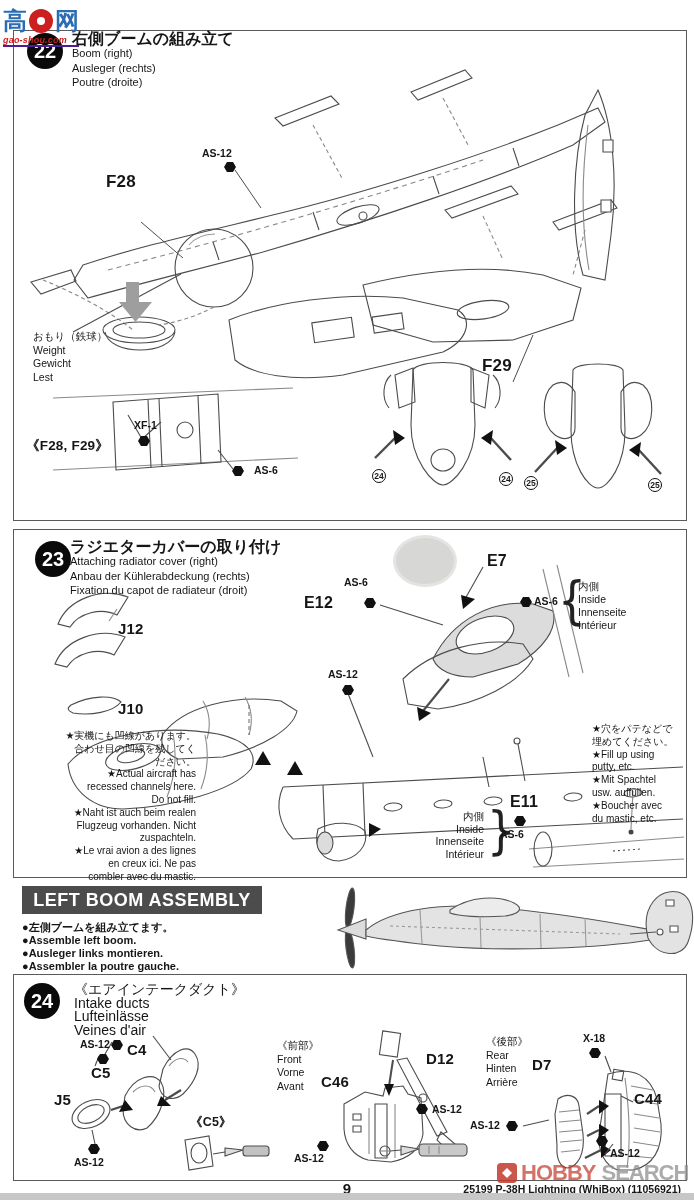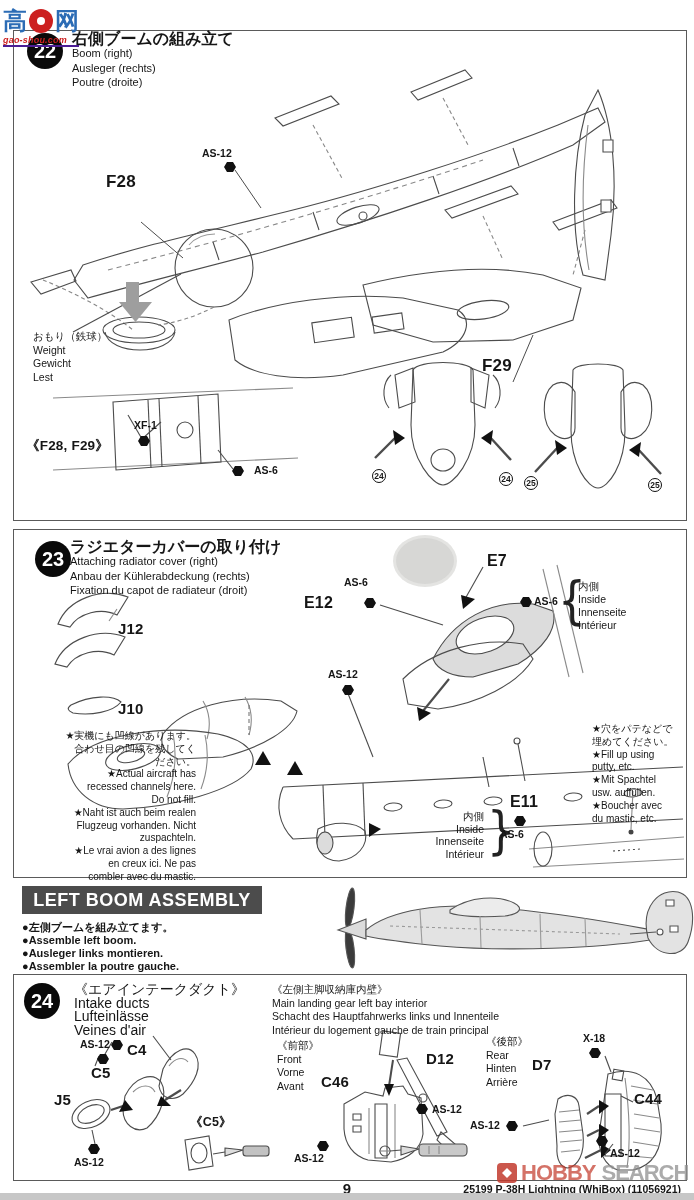--- a/index.html
+++ b/index.html
@@ -418,24 +418,20 @@
       <line x1="510" y1="152" x2="536" y2="146"></line>
       <line x1="600" y1="170" x2="592" y2="180"></line>
     </g>
   </svg>
 
   <div class="badge" style="left:24px;top:983px;">24</div>
   <div class="note ml" style="left:74px;top:983px;font-size:14px;line-height:13.5px;">《エアインテークダクト》
 Intake ducts
 Lufteinlässe
 Veines d'air</div>
-  <div class="note ml" style="left:272px;top:983px;font-size:10.5px;line-height:13.5px;">《左側主脚収納庫内壁》
-Main landing gear left bay interior
-Schacht des Hauptfahrwerks links und Innenteile
-Intérieur du logement gauche de train principal</div>
   <div class="note ml" style="left:277px;top:1039px;font-size:10.5px;line-height:13.5px;">《前部》
 Front
 Vorne
 Avant</div>
   <div class="note ml" style="left:486px;top:1035px;font-size:10.5px;line-height:13.5px;">《後部》
 Rear
 Hinten
 Arrière</div>
 
   <div class="paint" style="left:80px;top:1038px;">AS-12</div>

